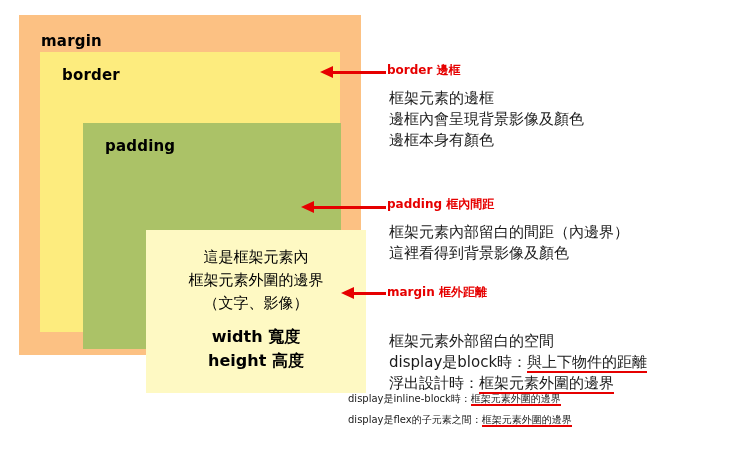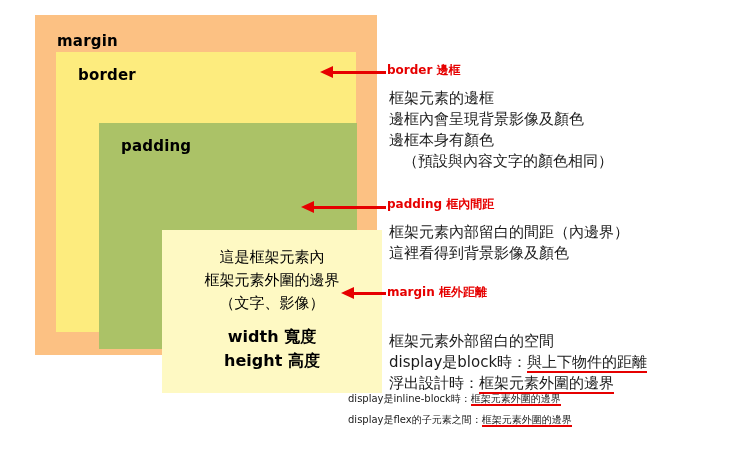--- a/index.html
+++ b/index.html
@@ -5,21 +5,21 @@
   html,body{margin:0;padding:0;}
   body{
     width:750px;height:461px;
     background:#ffffff;
     font-family:"DejaVu Sans","Liberation Sans",sans-serif;
     position:relative;overflow:hidden;
     -webkit-font-smoothing:antialiased;
   }
 
   
-  #box-diagram{position:absolute;left:19px;top:15px;width:342px;height:340px;margin-left:16px;}
+  #box-diagram{position:absolute;left:19px;top:15px;width:342px;height:340px;}
 
   .layer{position:absolute;box-sizing:border-box;}
 
   #margin-layer{
     left:0;top:0;width:342px;height:340px;
     background:#fcc183;
   }
   #border-layer{
     left:21px;top:37px;width:300px;height:280px;
     background:#fdec7e;
@@ -145,21 +145,20 @@
   <div class="shaft"></div>
 </div>
 
 <div id="annotations">
 
   <div class="ann-heading" id="ann-border-heading">border 邊框</div>
   <div class="ann-body" id="ann-border-body">
     <span>框架元素的邊框</span><br>
     <span>邊框內會呈現背景影像及顏色</span><br>
     <span>邊框本身有顏色</span><br>
-    <span class="indent">（預設與內容文字的顏色相同）</span>
   </div>
 
   <div class="ann-heading" id="ann-padding-heading">padding 框內間距</div>
   <div class="ann-body" id="ann-padding-body">
     <span>框架元素內部留白的間距（內邊界）</span><br>
     <span>這裡看得到背景影像及顏色</span>
   </div>
 
   <div class="ann-heading" id="ann-margin-heading">margin 框外距離</div>
   <div class="ann-body" id="ann-margin-body">

